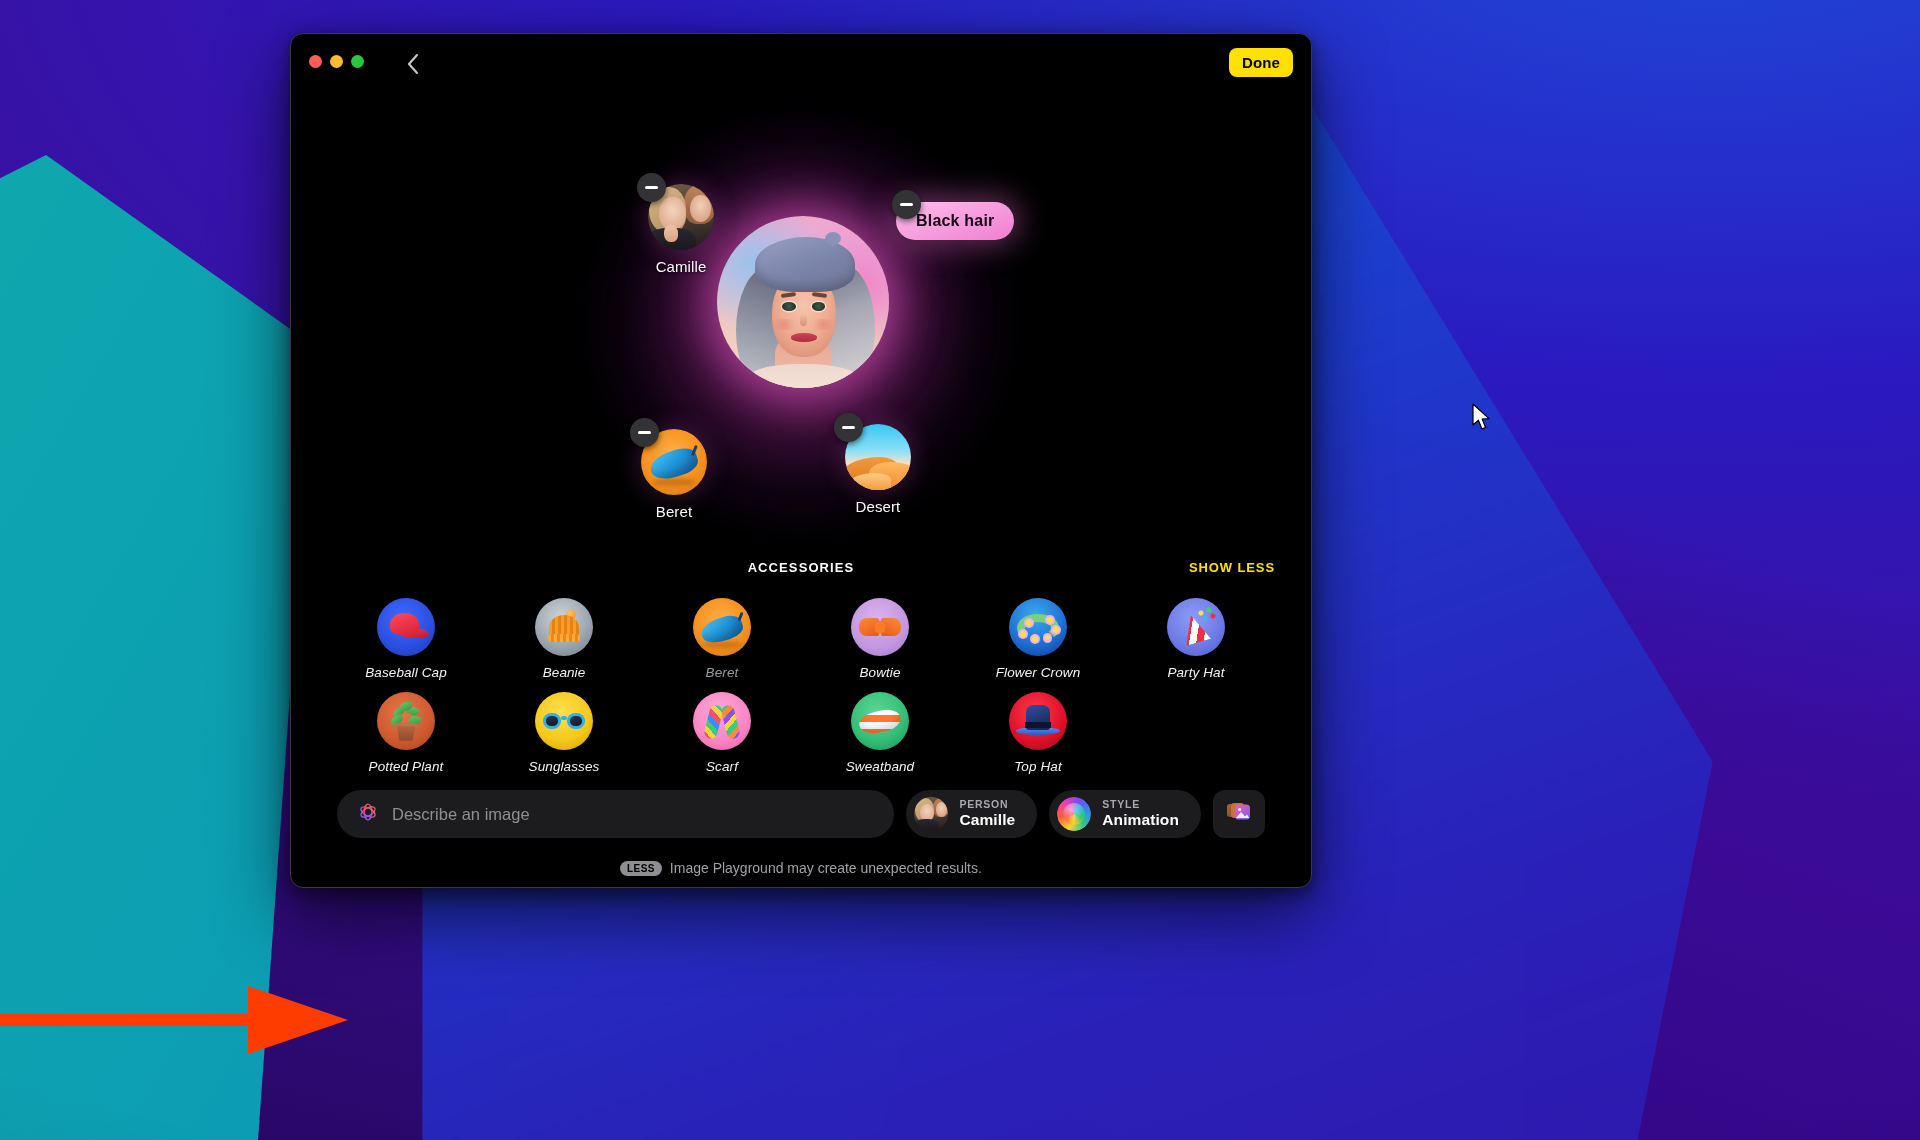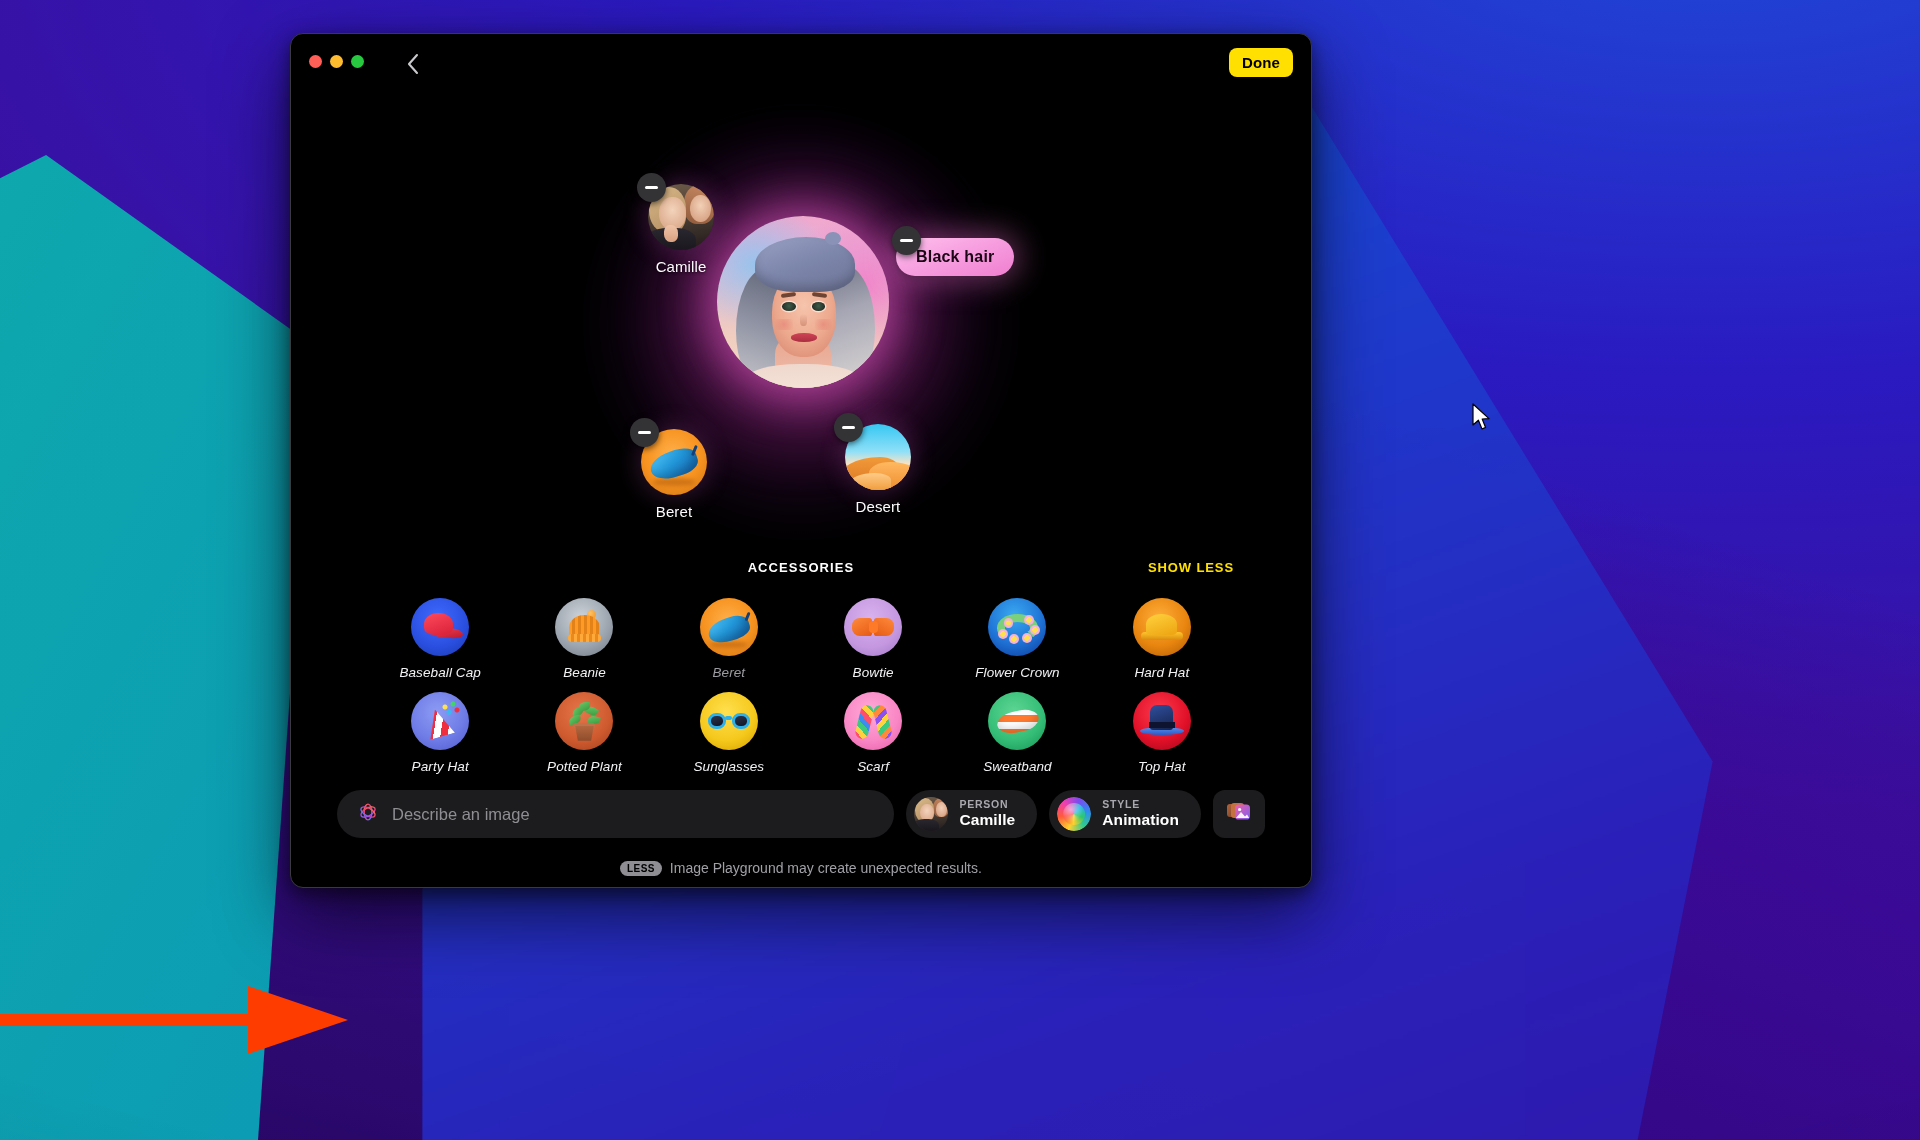--- a/index.html
+++ b/index.html
@@ -193,21 +193,21 @@
   .ph-hair2 { position:absolute; right:-2%; top:2%; width:48%; height:58%;
       background:linear-gradient(200deg,#c98a63,#8f5a3c); border-radius:46% 50% 40% 40%; }
   .ph-face2 { position:absolute; right:4%; top:16%; width:32%; height:42%;
       background:radial-gradient(60% 60% at 50% 40%,#f2d0b6,#d8a385); border-radius:48%; }
   .ph-body { position:absolute; left:-4%; top:66%; width:76%; height:44%;
       background:linear-gradient(180deg,#2a2730,#151318); border-radius:44% 40% 0 0; }
   .ph-hand { position:absolute; left:24%; top:62%; width:22%; height:26%;
       background:linear-gradient(180deg,#efc3a7,#d9a182); border-radius:40% 46% 38% 44%; }
 
   
-  .pill-chip { position:absolute;margin-top:36px; }
+  .pill-chip { position:absolute; }
   .pill {
     display:inline-block;
     background:linear-gradient(160deg,#ffc2ec 0%, #f8a4e2 40%, #f07ed0 100%);
     color:#1a0614; font-weight:700; font-size:16px;
     padding:10px 20px; border-radius:19px;
     box-shadow:0 0 30px 6px rgba(235,110,205,.42), 0 2px 6px rgba(0,0,0,.45);
     letter-spacing:.2px;
     white-space:nowrap;
   }
 
@@ -226,21 +226,21 @@
   
   .ic-desert-sky { position:absolute; inset:0; background:linear-gradient(180deg,#36c7f2 0%, #8fe0f7 42%, #f6e3c8 60%, #f6e3c8 100%); }
   .ic-dune1 { position:absolute; left:-10%; bottom:0; width:90%; height:50%;
       background:linear-gradient(180deg,#f29a3a,#d9741f); border-radius:70% 30% 0 0; }
   .ic-dune2 { position:absolute; right:-16%; bottom:0; width:80%; height:42%;
       background:linear-gradient(180deg,#ffb961,#ef8c2d); border-radius:40% 60% 0 0; }
   .ic-dune3 { position:absolute; left:8%; bottom:0; width:62%; height:26%;
       background:linear-gradient(180deg,#ffcb86,#f09f3f); border-radius:60% 40% 0 0; }
 
   
-  .acc-section { padding:0 77px; flex:0 0 auto;text-align:center; }
+  .acc-section { padding:0 36px; flex:0 0 auto;text-align:center; }
   .acc-head { position:relative; height:30px; display:flex; align-items:center; justify-content:center; }
   .acc-title { color:#fff; font-size:13px; font-weight:600; letter-spacing:1.1px; }
   .show-less { position:absolute; right:0; top:50%; transform:translateY(-50%);
       color:#ffe000; font-size:13px; font-weight:700; letter-spacing:.9px; }
 
   .acc-grid { display:grid; grid-template-columns:repeat(6,1fr); row-gap:12px; margin-top:16px;font-style:italic; }
   .acc-item { display:flex; flex-direction:column; align-items:center; }
   .acc-circle { width:58px; height:58px; border-radius:50%; position:relative; overflow:hidden; }
   .acc-label { margin-top:9px; font-size:13.5px; color:#f2f2f5; letter-spacing:.1px; }
   .acc-label.dim { color:#9b9ba0; }
@@ -501,28 +501,20 @@
           <div class="a-fl" style="left:16%;top:54%"></div>
           <div class="a-fl" style="left:36%;top:62%"></div>
           <div class="a-fl" style="left:58%;top:60%"></div>
           <div class="a-fl" style="left:72%;top:46%"></div>
           <div class="a-fl" style="left:26%;top:34%"></div>
           <div class="a-fl" style="left:62%;top:30%"></div>
         </div>
         <div class="acc-label">Flower Crown</div>
       </div>
 
-      <div class="acc-item">
-        <div class="acc-circle">
-          <div class="ic a-hard-bg"></div>
-            <div class="a-hard-brim"></div>
-            <div class="a-hard-dome"></div>
-        </div>
-        <div class="acc-label">Hard Hat</div>
-      </div>
 
       <div class="acc-item">
         <div class="acc-circle">
           <div class="ic a-party-bg"></div>
             <div class="a-party-conf"></div>
             <div class="a-party-cone"></div>
         </div>
         <div class="acc-label">Party Hat</div>
       </div>
 

